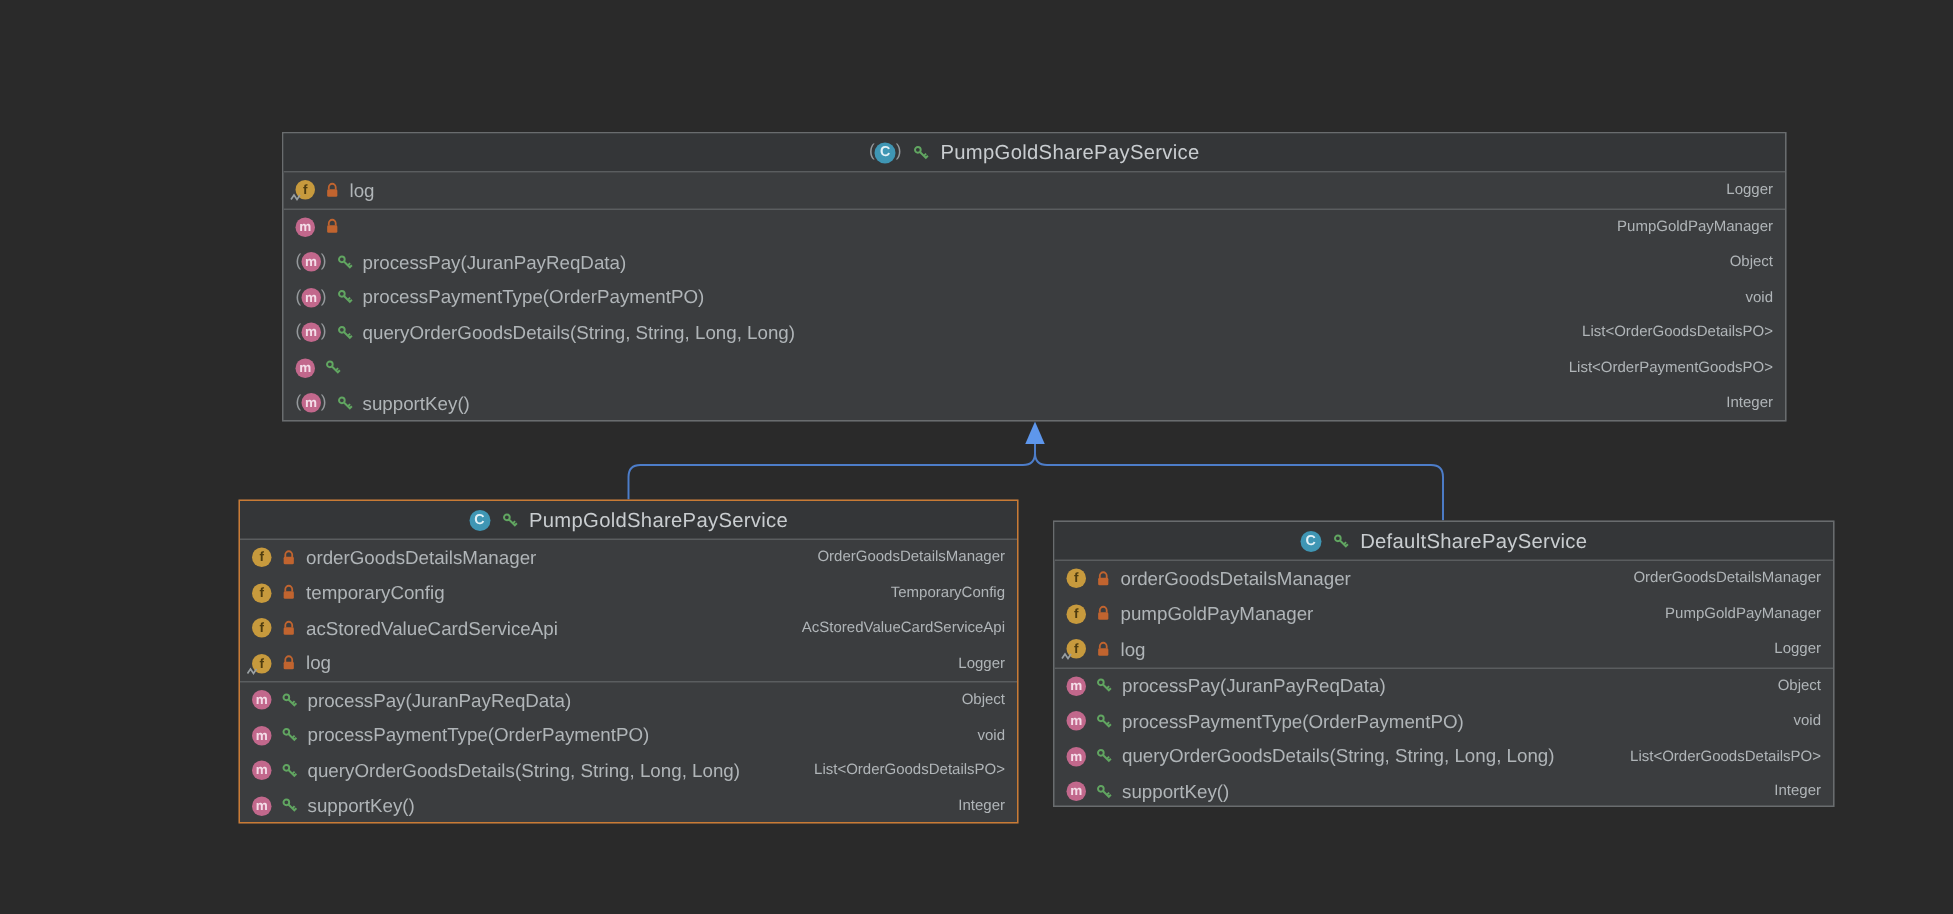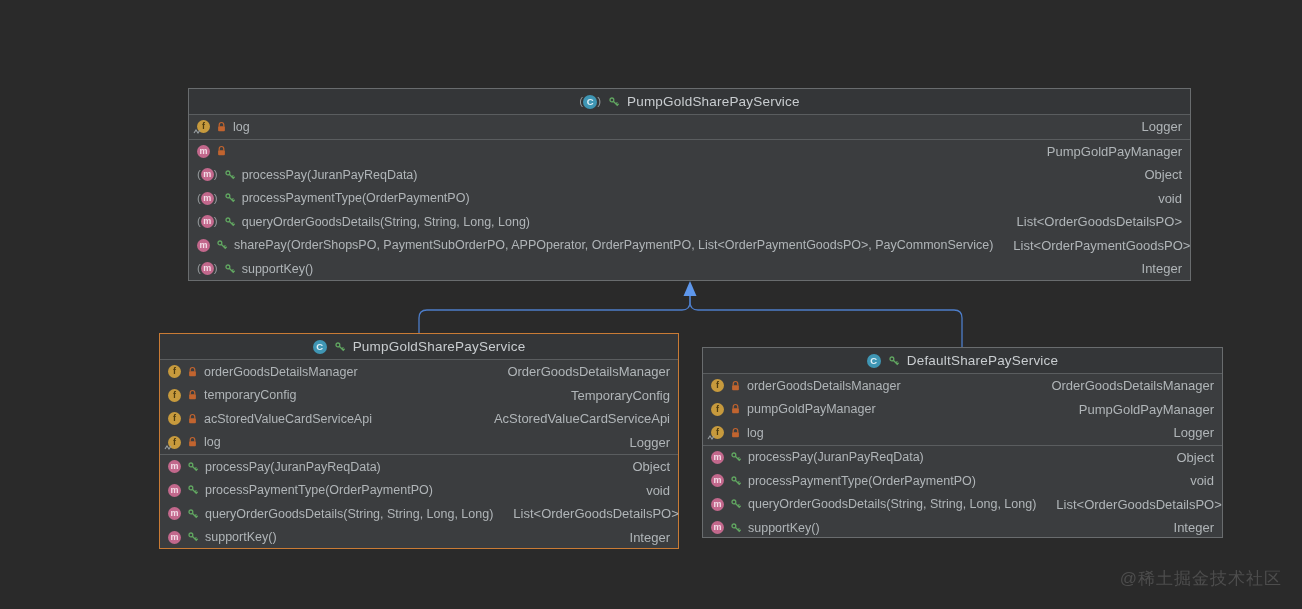--- a/index.html
+++ b/index.html
@@ -47,21 +47,21 @@
   .row {
     height:23.5px;
     display:flex;
     align-items:center;
     gap:6px;
     padding:0 8px;
     white-space:nowrap;
   }
   .mname { color:#b0b5b8; font-size:12.5px; }
   .mname.static-italic { }
-  .mtype { margin-left:auto; color:#b0b5b8; font-size:13px; padding-left:14px; }
+  .mtype { margin-left:auto; color:#b0b5b8; font-size:10px; padding-left:14px; }
 
   .micon { position:relative; display:inline-flex; align-items:center; flex:0 0 auto; }
   .circle {
     width:13px; height:13px; border-radius:50%;
     display:inline-flex; align-items:center; justify-content:center;
     font-size:9px; font-weight:bold; line-height:1;
   }
   .m-circle { background:#c2688c; color:#f4dde8; }
   .f-circle { background:#c79a3d; color:#4e3c10; }
   .c-circle {
@@ -188,21 +188,20 @@
         <div class="row">
           <span class="micon">
             <span class="circle m-circle">m</span>
           </span>
           <span class="vis">
             <svg width="12" height="12" viewBox="0 0 12 12">
   <circle cx="3.9" cy="3.9" r="1.9" fill="none" stroke="#61a661" stroke-width="1.3"></circle>
   <path d="M5.3 5.3 L9.7 9.7 M7.9 7.9 L9.4 6.4 M9.2 9.2 L10.6 7.8" fill="none" stroke="#61a661" stroke-width="1.3"></path>
             </svg>
           </span>
-          <span class="mname">sharePay(OrderShopsPO, PaymentSubOrderPO, APPOperator, OrderPaymentPO, List&lt;OrderPaymentGoodsPO&gt;, PayCommonService)</span>
           <span class="mtype">List&lt;OrderPaymentGoodsPO&gt;</span>
         </div>
         <div class="row">
           <span class="micon">
             <span class="paren">(</span>
             <span class="circle m-circle">m</span>
             <span class="paren">)</span>
           </span>
           <span class="vis">
             <svg width="12" height="12" viewBox="0 0 12 12">
@@ -448,14 +447,13 @@
   <circle cx="3.9" cy="3.9" r="1.9" fill="none" stroke="#61a661" stroke-width="1.3"></circle>
   <path d="M5.3 5.3 L9.7 9.7 M7.9 7.9 L9.4 6.4 M9.2 9.2 L10.6 7.8" fill="none" stroke="#61a661" stroke-width="1.3"></path>
             </svg>
           </span>
           <span class="mname">supportKey()</span>
           <span class="mtype">Integer</span>
         </div>
       </div>
   </div>
 
-  <div class="watermark">@稀土掘金技术社区</div>
 </div>
 
 </body></html>

